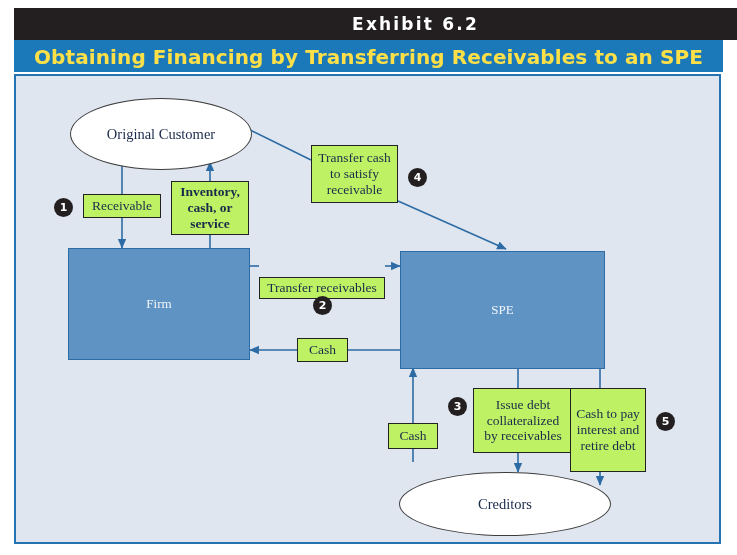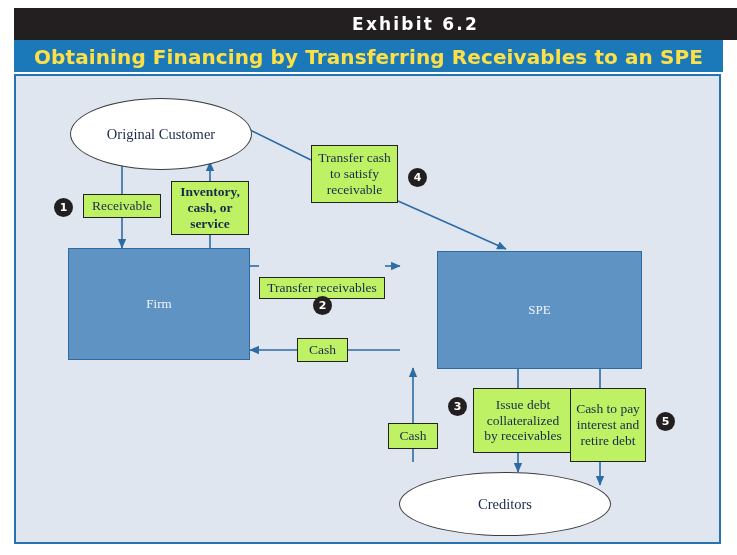--- a/index.html
+++ b/index.html
@@ -184,21 +184,21 @@
   </svg>
 
   <div class="ellipse-node" style="left:70px; top:98px; width:180px; height:70px;">
     <span>Original Customer</span>
   </div>
 
   <div class="proc-box" style="left:68px; top:248px; width:180px; height:110px;">
     <span>Firm</span>
   </div>
 
-  <div class="proc-box" style="left:400px; top:251px; width:203px; height:116px;margin-left:37px;">
+  <div class="proc-box" style="left:400px; top:251px; width:203px; height:116px;">
     <span>SPE</span>
   </div>
 
   <div class="ellipse-node" style="left:399px; top:472px; width:210px; height:62px;">
     <span>Creditors</span>
   </div>
 
   <div class="label-box" style="left:83px; top:194px; width:78px; height:24px;">
     <span>Receivable</span>
   </div>
@@ -226,21 +226,21 @@
   <div class="label-box" style="left:388px; top:423px; width:50px; height:26px;">
     <span>Cash</span>
   </div>
 
   <div class="label-box" style="left:473px; top:388px; width:100px; height:65px; white-space:pre-line;">
     <span>Issue debt
 collateralized
 by receivables</span>
   </div>
 
-  <div class="label-box" style="left:570px; top:388px; width:76px; height:74px; white-space:pre-line;">
+  <div class="label-box" style="left:570px; top:388px; width:76px; height:84px; white-space:pre-line;">
     <span>Cash to pay
 interest and
 retire debt</span>
   </div>
 
   <div class="badge" style="left:54px; top:198px;">
     <span>1</span>
   </div>
   <div class="badge" style="left:313px; top:296px;">
     <span>2</span>

